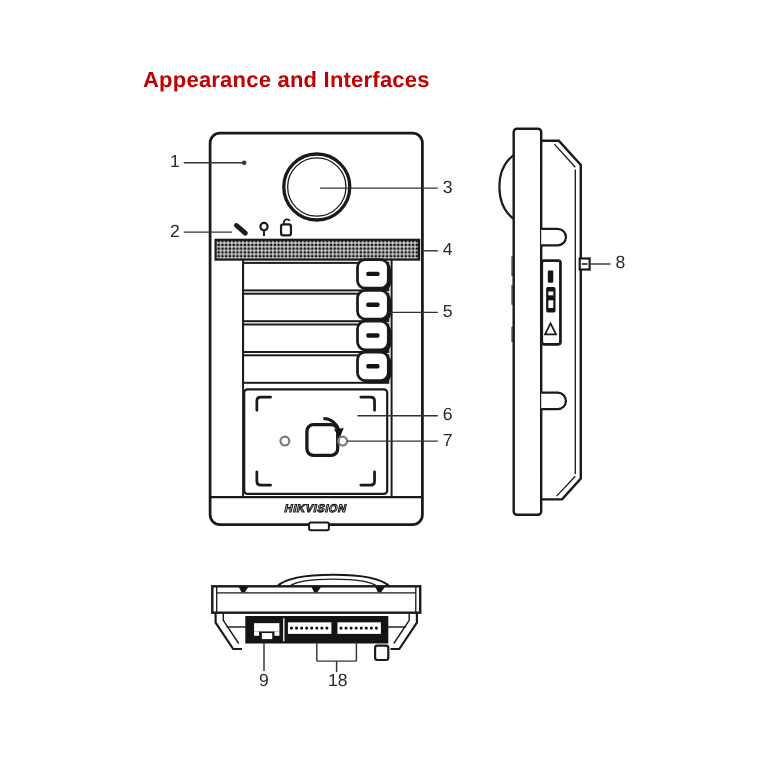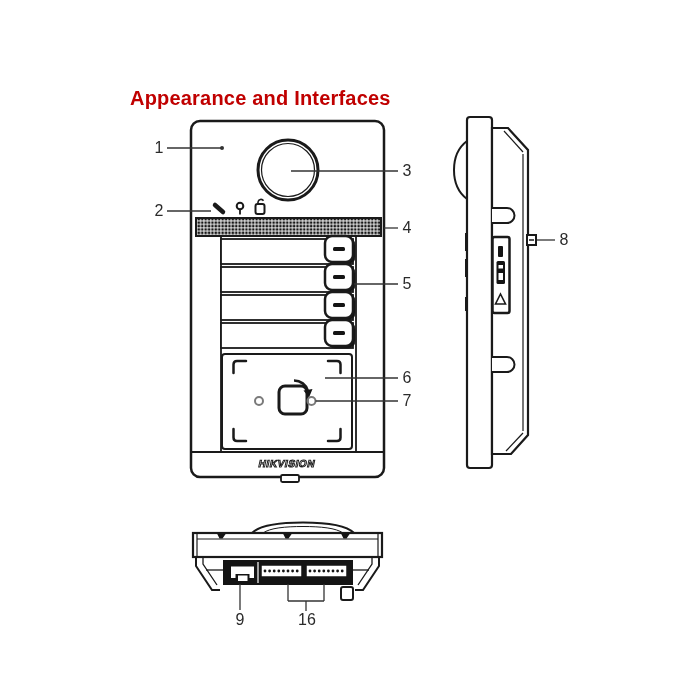--- a/index.html
+++ b/index.html
@@ -4,21 +4,20 @@
 <style>
   html,body{margin:0;padding:0;background:#fff;}
   #stage{
     position:relative;width:700px;height:700px;background:#ffffff;overflow:hidden;
     font-family:"Liberation Sans",sans-serif;
   }
   .page-title{
     position:absolute;left:130px;top:62px;
     font-size:20px;font-weight:700;color:#C00000;letter-spacing:0.2px;
     white-space:nowrap;
-    margin-top:25px;
   }
   .diagram-svg{position:absolute;left:0;top:0;}
   .callout{
     position:absolute;transform:translate(-50%,-50%);
     font-size:16px;color:#2b2b2b;white-space:nowrap;line-height:1;
   }
   .brand-logo{
     position:absolute;left:287px;top:463px;transform:translate(-50%,-50%) skewX(-12deg);
     font-size:10px;font-weight:700;letter-spacing:0.6px;
     color:#ffffff;-webkit-text-stroke:1px #1a1a1a;text-stroke:1px #1a1a1a;
@@ -237,17 +236,17 @@
 
   <span class="callout" style="left:159px;top:148px;">1</span>
   <span class="callout" style="left:159px;top:211px;">2</span>
   <span class="callout" style="left:407px;top:171px;">3</span>
   <span class="callout" style="left:407px;top:228px;">4</span>
   <span class="callout" style="left:407px;top:284px;">5</span>
   <span class="callout" style="left:407px;top:378px;">6</span>
   <span class="callout" style="left:407px;top:401px;">7</span>
   <span class="callout" style="left:564px;top:240px;">8</span>
   <span class="callout" style="left:240px;top:620px;">9</span>
-  <span class="callout" style="left:307px;top:620px;">16</span>
+  <span class="callout" style="left:307px;top:620px;">18</span>
 
   <span class="brand-logo">HIKVISION</span>
 
 </div>
 
 </body></html>

